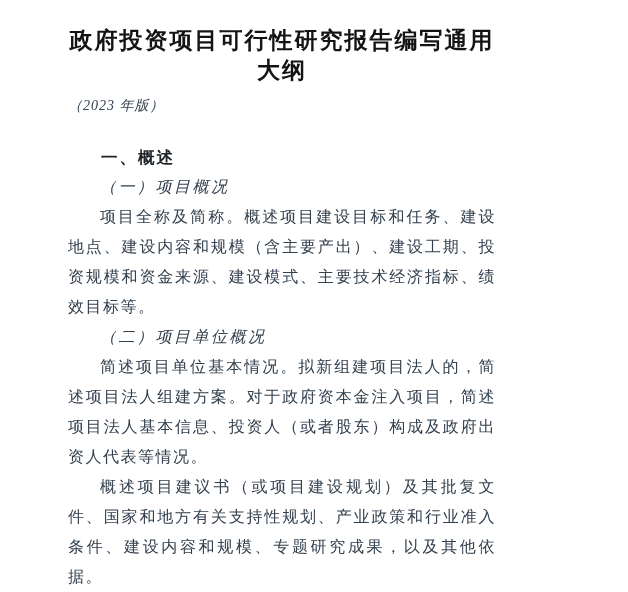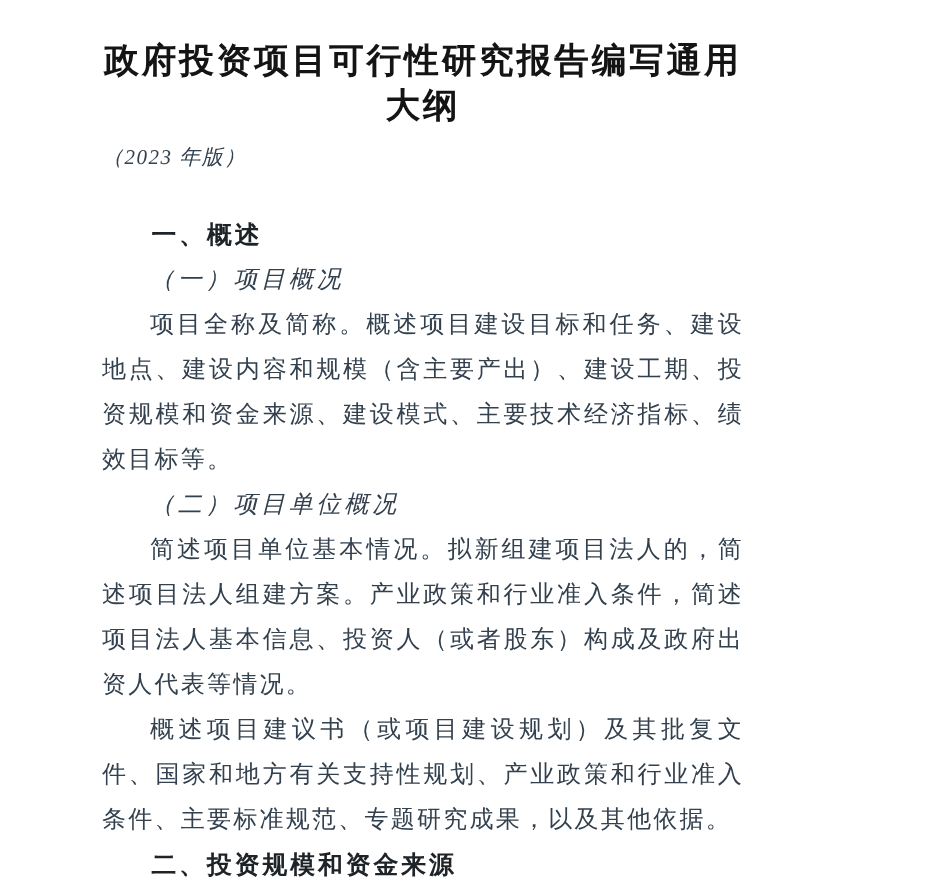--- a/index.html
+++ b/index.html
@@ -65,17 +65,17 @@
 <body>
 
 <div class="page">
   <h1 class="doc-title">政府投资项目可行性研究报告编写通用大纲</h1>
   <div class="doc-subtitle">（2023 年版）</div>
   <div class="doc-body">
       <p class="heading">一、概述</p>
       <p class="subheading">（一）项目概况</p>
       <p class="paragraph">项目全称及简称。概述项目建设目标和任务、建设地点、建设内容和规模（含主要产出）、建设工期、投资规模和资金来源、建设模式、主要技术经济指标、绩效目标等。</p>
       <p class="subheading">（二）项目单位概况</p>
-      <p class="paragraph">简述项目单位基本情况。拟新组建项目法人的，简述项目法人组建方案。产业政策和行业准入条件，简述项目法人基本信息、投资人（或者股东）构成及政府出资人代表等情况。</p>
-      <p class="paragraph">概述项目建议书（或项目建设规划）及其批复文件、国家和地方有关支持性规划、产业政策和行业准入条件、主要标准规范、专题研究成果，以及其他依据。</p>
+      <p class="paragraph">简述项目单位基本情况。拟新组建项目法人的，简述项目法人组建方案。对于政府资本金注入项目，简述项目法人基本信息、投资人（或者股东）构成及政府出资人代表等情况。</p>
+      <p class="paragraph">概述项目建议书（或项目建设规划）及其批复文件、国家和地方有关支持性规划、产业政策和行业准入条件、建设内容和规模、专题研究成果，以及其他依据。</p>
       <p class="heading">二、投资规模和资金来源</p>
     </div>
 </div>
 
 </body></html>

